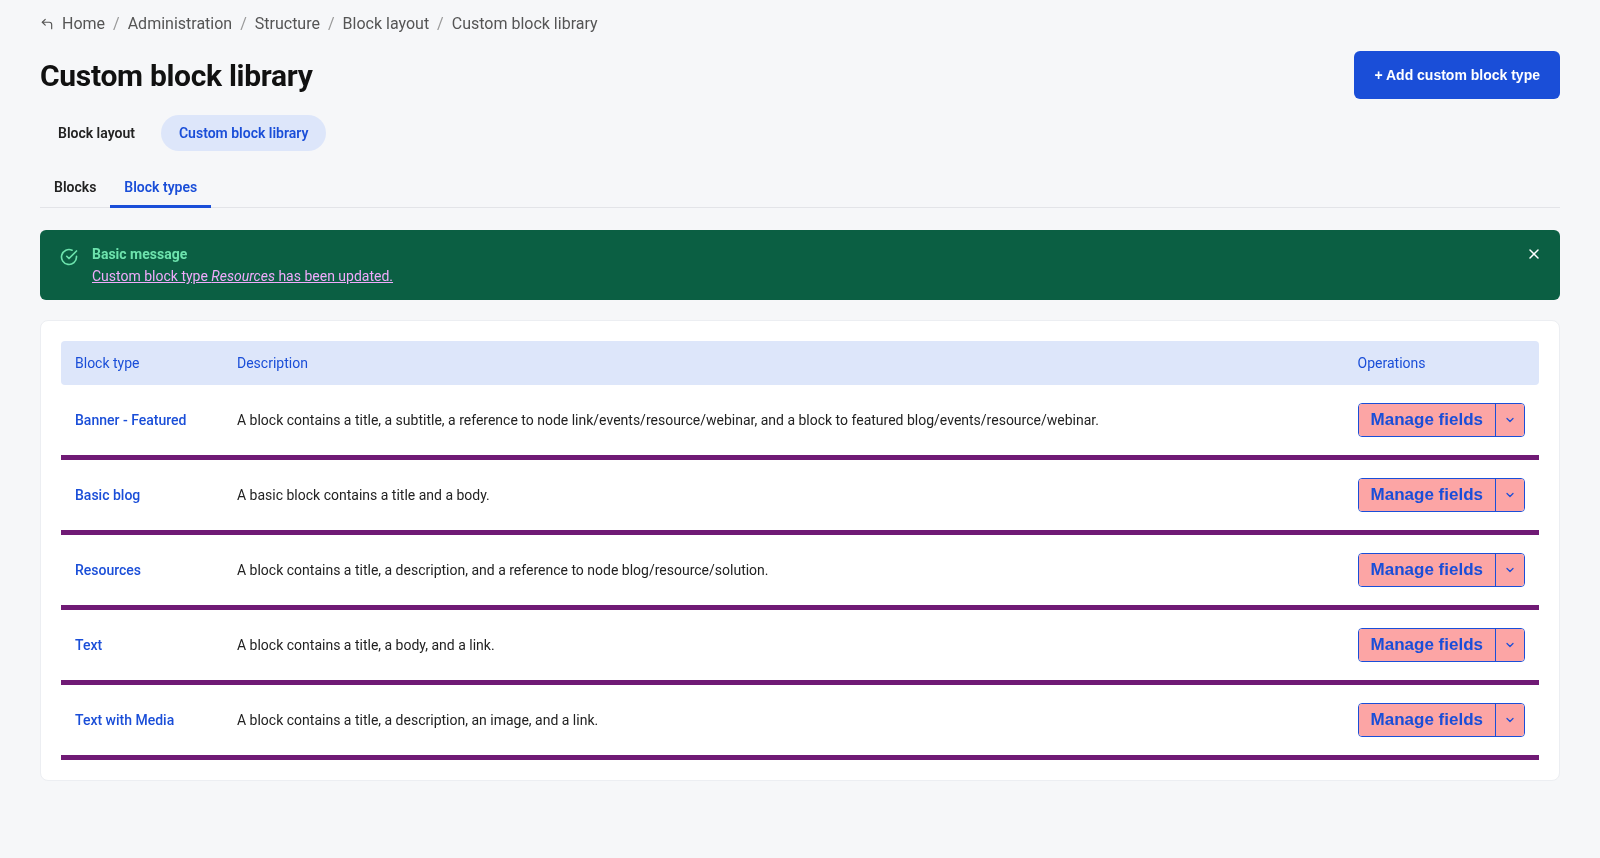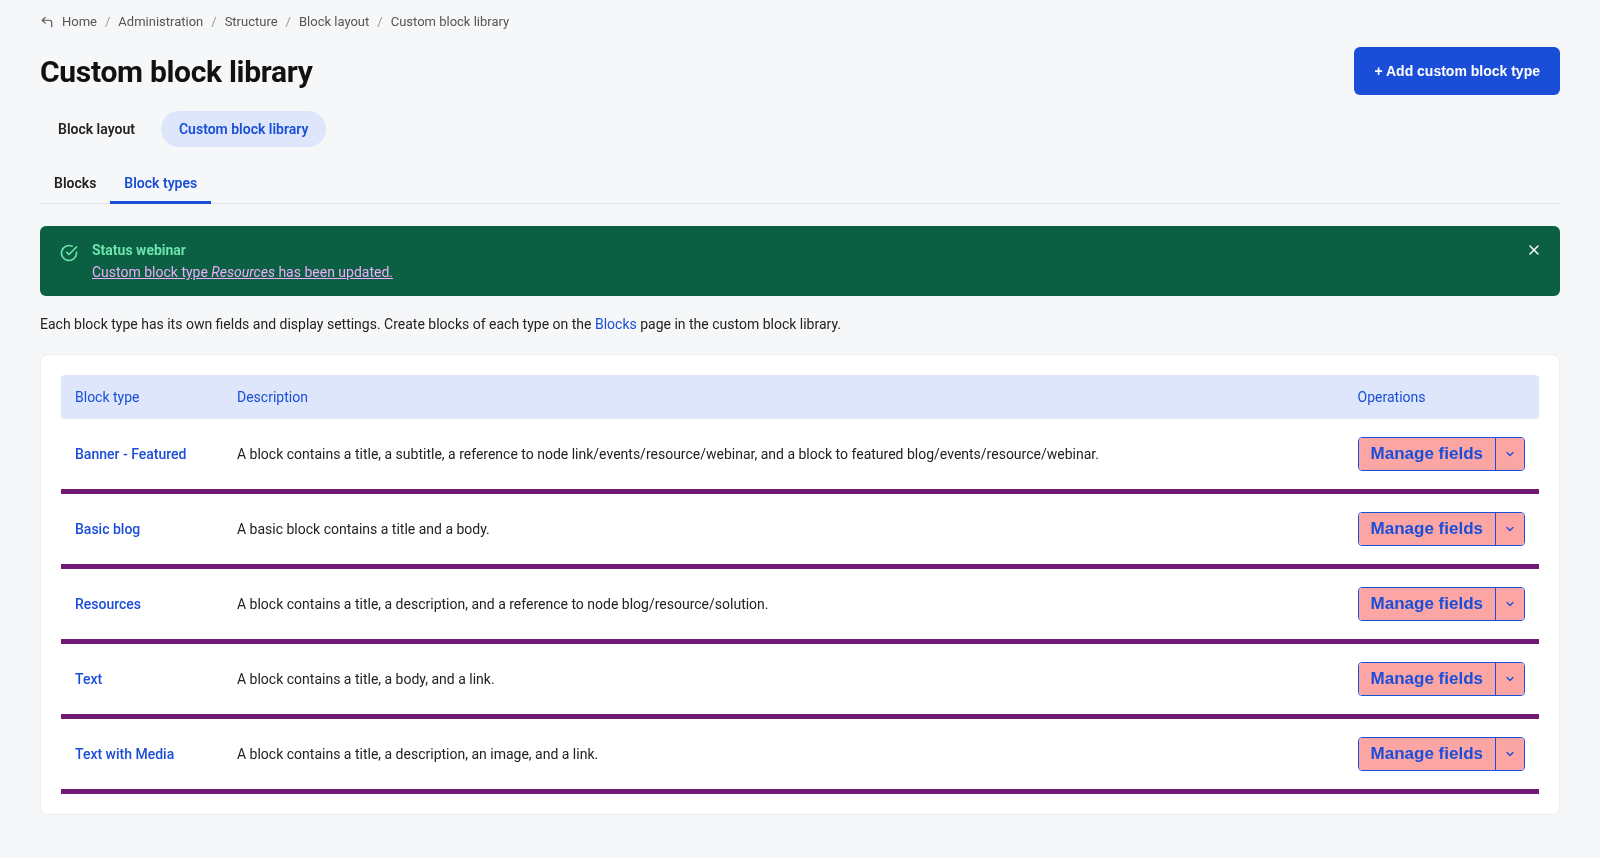--- a/index.html
+++ b/index.html
@@ -10,21 +10,21 @@
     font-size: 14px;
   }
   .page {
     padding: 14px 40px 40px 40px;
   }
   .breadcrumb {
     display: flex;
     align-items: center;
     gap: 8px;
     color: #555;
-    font-size: 13px;
+    font-size: 16px;
     margin-bottom: 18px;
   }
   .breadcrumb .back-arrow {
     width: 14px; height: 14px;
     display: inline-flex; align-items: center; justify-content: center;
   }
   .breadcrumb a { color: #555; text-decoration: none; }
   .breadcrumb .sep { color: #999; }
   .header {
     display: flex;
@@ -230,36 +230,33 @@
   </div>
 
   <div class="status-message">
     <span class="status-icon">
       <svg viewBox="0 0 24 24" width="18" height="18" fill="none" stroke="#6de3ad" stroke-width="2.2" stroke-linecap="round" stroke-linejoin="round">
           <path d="M22 11.08V12a10 10 0 1 1-5.93-9.14"></path>
           <polyline points="22 4 12 14.01 9 11.01"></polyline>
         </svg>
     </span>
     <div class="status-body">
-      <div class="title">Status webinar</div>
+      <div class="title">Basic message</div>
       <div class="text">
         <span>Custom block type </span><em>Resources</em><span> has been updated.</span>
       </div>
     </div>
     <span class="status-close">
       <svg viewBox="0 0 24 24" width="16" height="16" fill="none" stroke="#fff" stroke-width="2.2" stroke-linecap="round">
           <line x1="18" y1="6" x2="6" y2="18"></line>
           <line x1="6" y1="6" x2="18" y2="18"></line>
         </svg>
     </span>
   </div>
 
-  <p class="intro">
-    <span>Each block type has its own fields and display settings. Create blocks of each type on the </span><a href="#">Blocks</a><span> page in the custom block library.</span>
-  </p>
 
   <div class="card">
     <table class="block-types">
       <colgroup>
         <col class="col-type">
           <col>
           <col class="col-ops">
       </colgroup>
       <thead>
         <tr>

